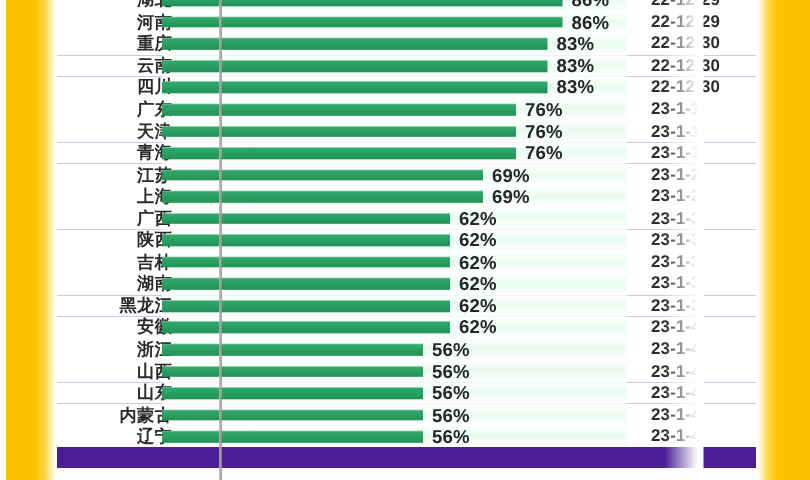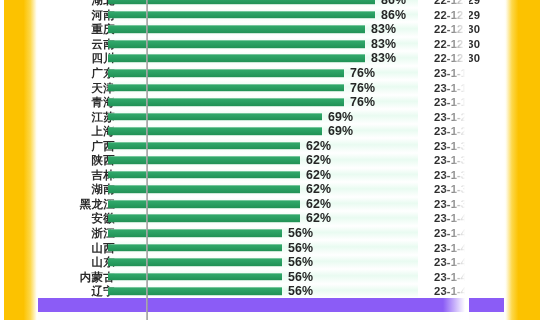--- a/index.html
+++ b/index.html
@@ -12,21 +12,21 @@
 
   
   .band{position:absolute;top:0;height:320px;}
   .band-left{left:0;width:38px;
     background:linear-gradient(to right,#fcc200 0%,#fcc200 62%,#fdd84b 80%,#fffdf2 96%,#ffffff 100%);}
   .band-right{right:0;width:36px;
     background:linear-gradient(to left,#fcc200 0%,#fcc200 60%,#fdd84b 78%,#fffdf3 95%,#ffffff 100%);}
   .band-left-edge{position:absolute;left:0;top:0;width:4px;height:320px;background:#ffffff;}
 
   
-  #plate{position:absolute;left:38px;top:0;width:467px;height:312px;background:#8b5cf6;}
+  #plate{position:absolute;left:38px;top:0;width:467px;height:312px;background:#4c1d95;}
 
   #rows{position:absolute;left:0;top:-7px;width:467px;}
 
   .row{position:relative;height:14.55px;}
 
   
   .cat{
     position:absolute;right:390px;top:50%;transform:translateY(-50%);
     white-space:nowrap;
     font-family:"DejaVu Sans","Liberation Sans",sans-serif;

